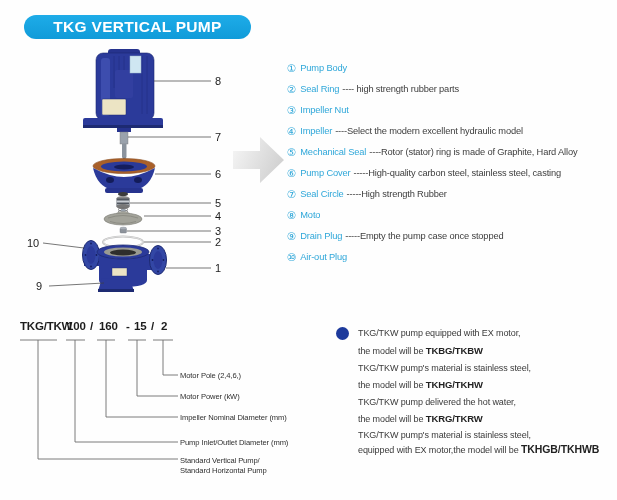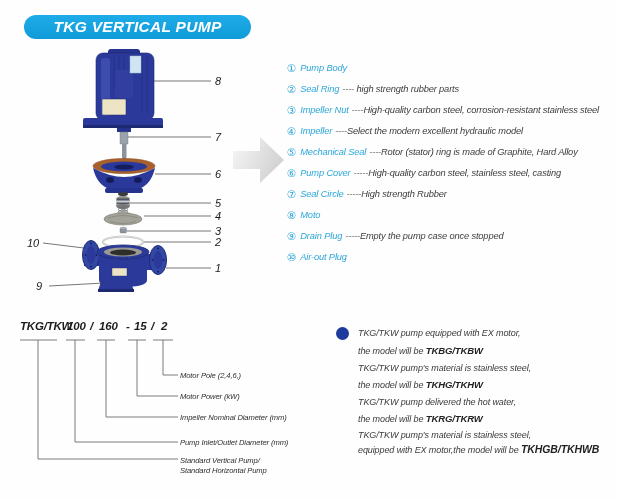--- a/index.html
+++ b/index.html
@@ -1,17 +1,17 @@
 <!DOCTYPE html>
 <html><head>
 <meta charset="utf-8">
 <style>
   html,body{margin:0;padding:0;background:#fff;}
   #page{position:relative;width:617px;height:500px;background:#fefefe;overflow:hidden;
-        font-family:"Liberation Sans",sans-serif;font-style:italic;}
+        font-family:"Liberation Sans",sans-serif;}
 
   
   .banner{position:absolute;left:24px;top:15px;width:227px;height:24px;
           background:linear-gradient(#1eace8,#109bd9);border-radius:13px;
           display:flex;align-items:center;justify-content:center;}
   .banner span{color:#fff;font-weight:bold;font-size:15.5px;letter-spacing:.3px;}
 
   
   .parts-list{position:absolute;left:287px;top:57px;width:330px;}
   .p-row{height:21px;display:flex;align-items:center;white-space:nowrap;
@@ -177,21 +177,20 @@
       <span class="p-name">Pump Body</span>
     </div>
     <div class="p-row">
       <span class="p-num">②</span>
       <span class="p-name">Seal Ring</span>
       <span class="p-desc">---- high strength rubber parts</span>
     </div>
     <div class="p-row">
       <span class="p-num">③</span>
       <span class="p-name">Impeller Nut</span>
-      <span class="p-desc">----High-quality carbon steel, corrosion-resistant stainless steel</span>
     </div>
     <div class="p-row">
       <span class="p-num">④</span>
       <span class="p-name">Impeller</span>
       <span class="p-desc">----Select the modern excellent hydraulic model</span>
     </div>
     <div class="p-row">
       <span class="p-num">⑤</span>
       <span class="p-name">Mechanical Seal</span>
       <span class="p-desc">----Rotor (stator) ring is made of Graphite, Hard Alloy</span>

